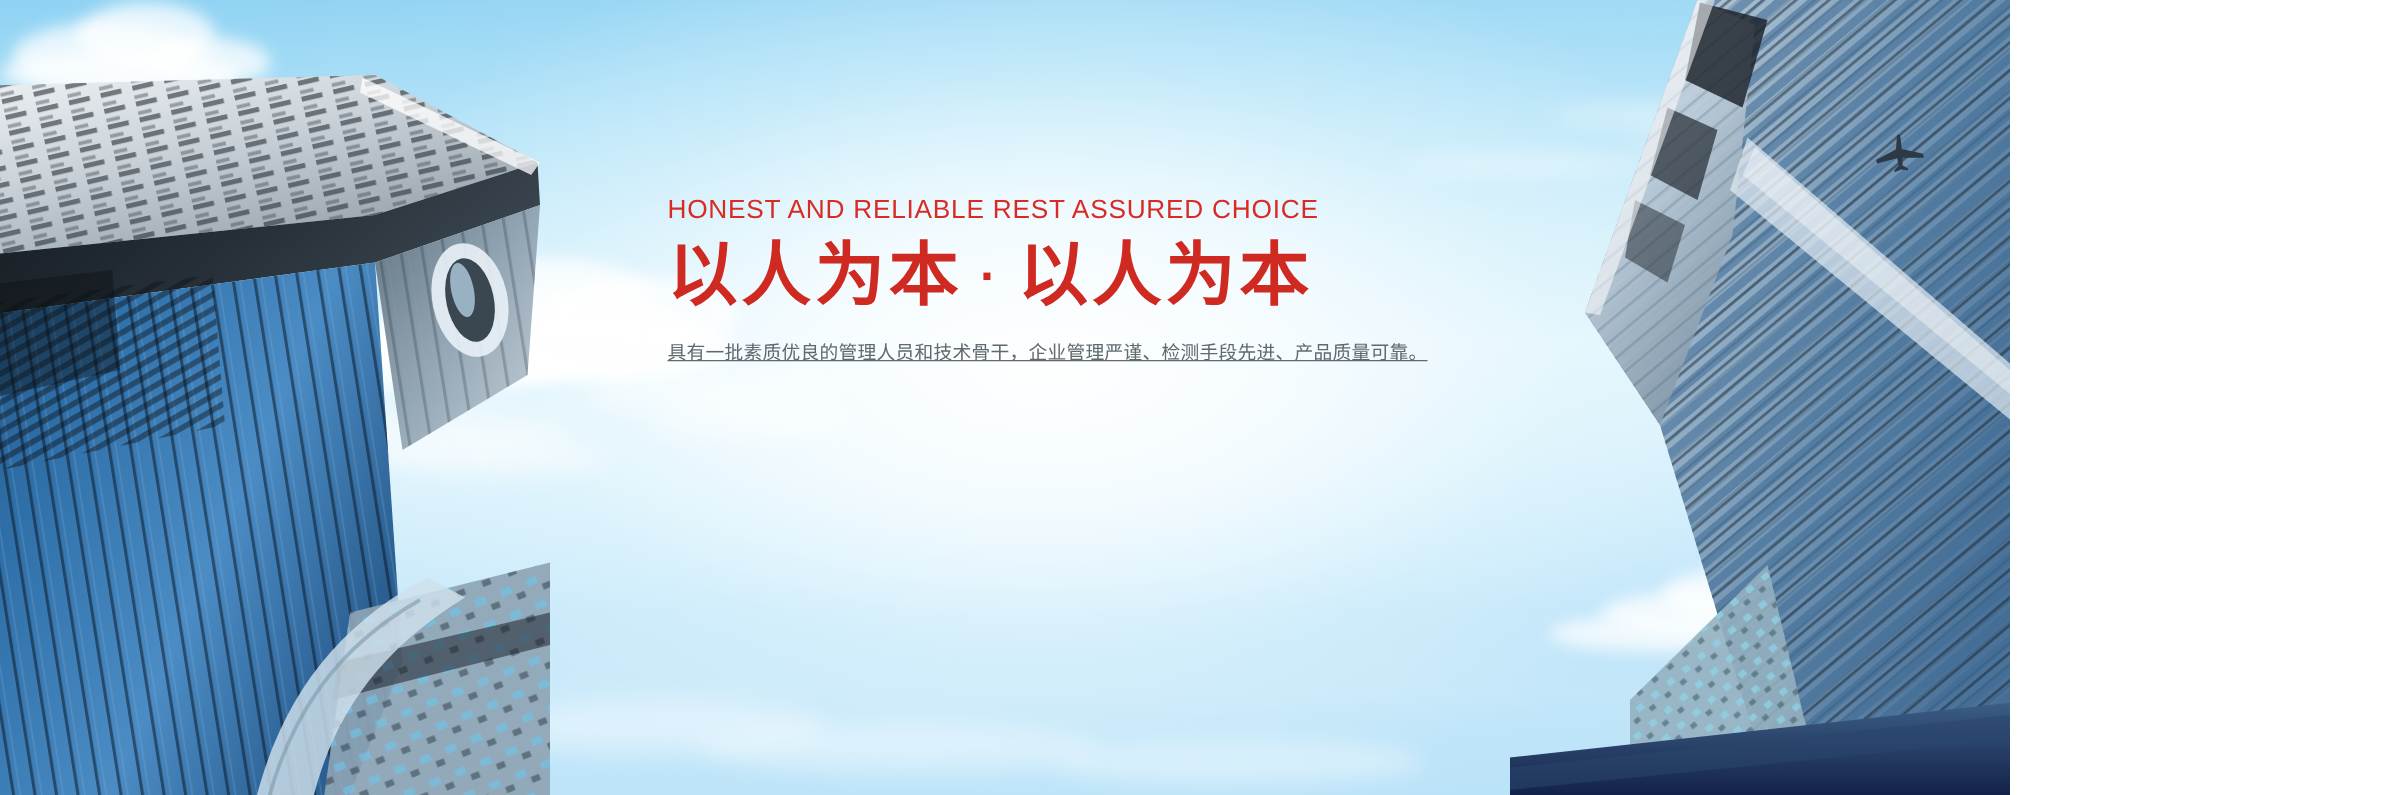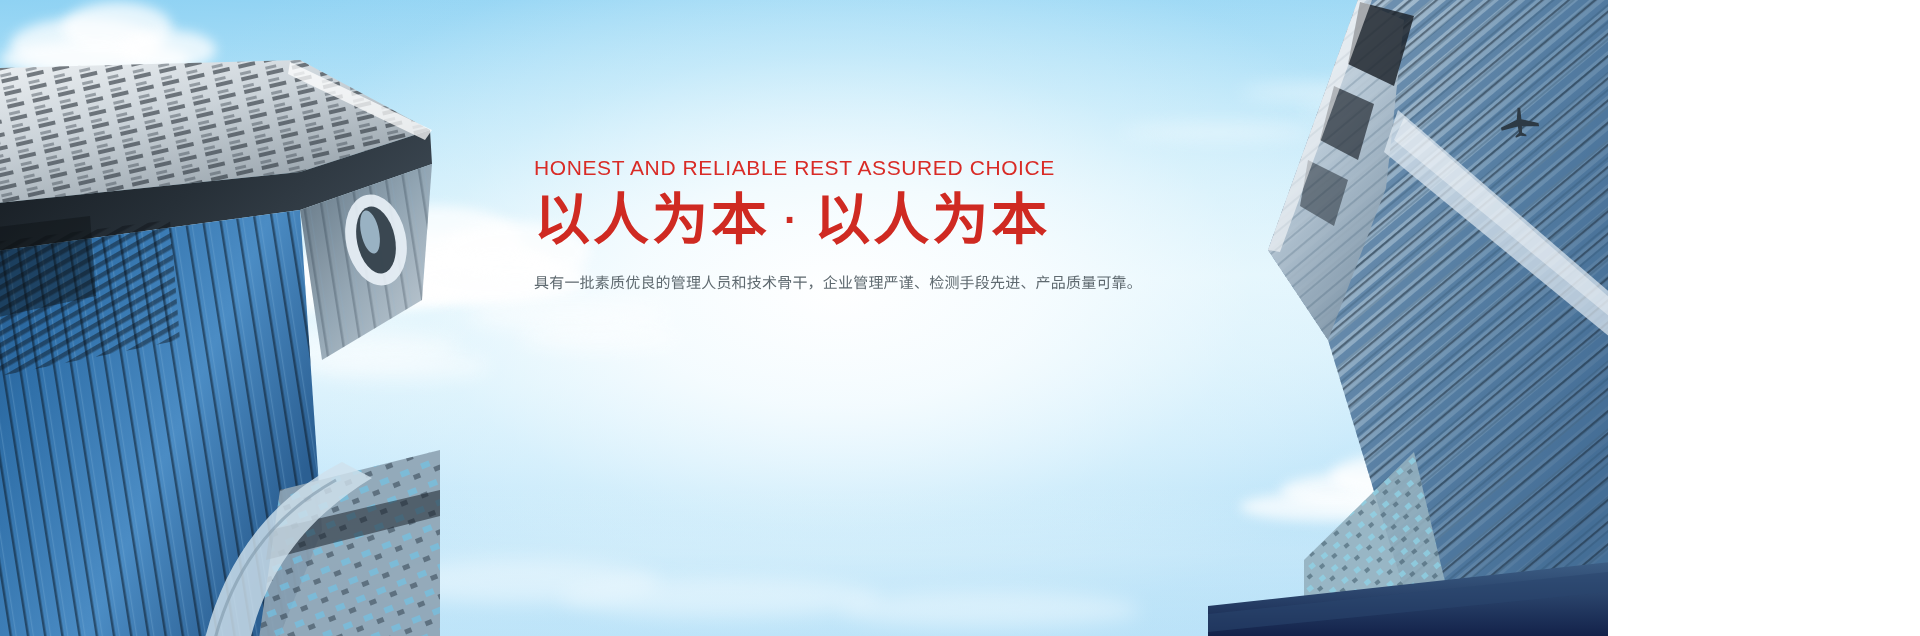--- a/index.html
+++ b/index.html
@@ -167,20 +167,21 @@
     vertical-align: 0.12em;
   }
 
   .subcopy {
     font-size: 15px;
     color: #5f6a70;
     line-height: 2.0;
     letter-spacing: 0.2px;
     margin: 0;
     white-space: nowrap;
+    text-decoration: underline;
   }
   .subcopy p { margin: 0; }
 </style>
 </head>
 <body>
 
 <div class="banner">
 
   <div class="sky"></div>
 

